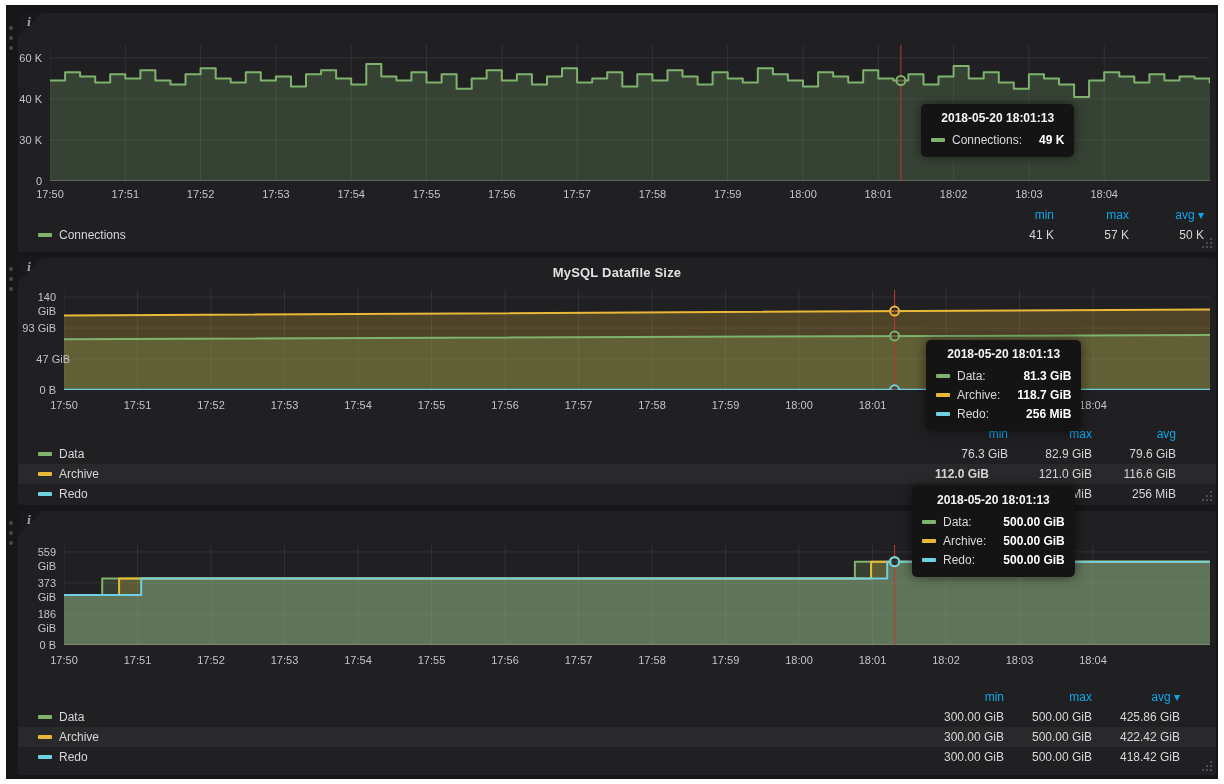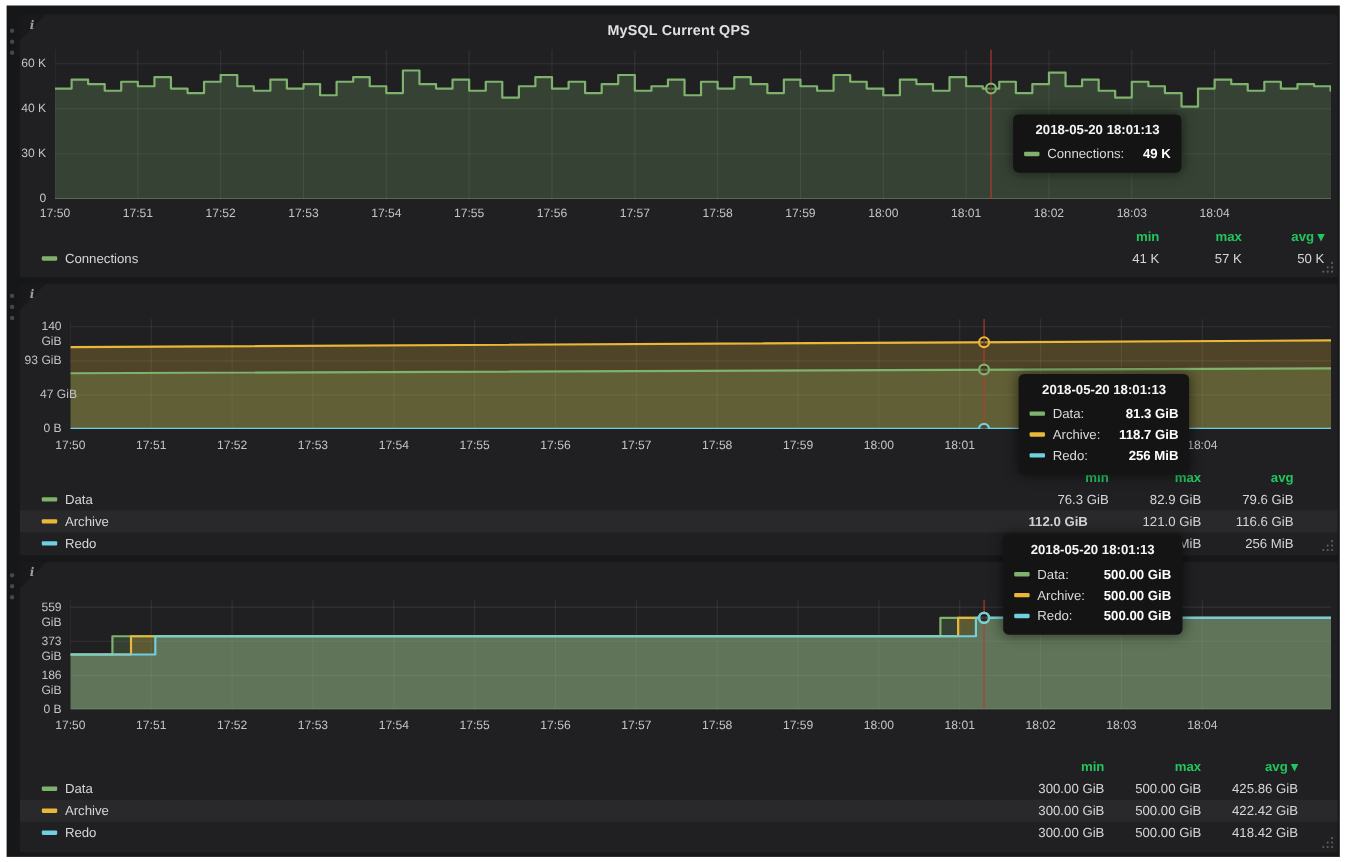--- a/index.html
+++ b/index.html
@@ -13,21 +13,21 @@
   .plot{position:absolute;display:block;}
   .y-tick{position:absolute;height:14px;line-height:14px;font-size:11px;color:#c3c4c6;text-align:right;}
   .x-tick{position:absolute;width:48px;height:14px;line-height:14px;font-size:11px;color:#c3c4c6;text-align:center;}
   .legend{position:absolute;left:0;right:0;font-size:12px;color:#d5d6d7;}
   .leg-row{display:flex;align-items:center;height:20px;}
   .leg-row.alt{background:rgba(255,255,255,0.045);}
   .leg-name{display:flex;align-items:center;gap:7px;padding-left:20px;cursor:pointer;}
   .dash-swatch{width:14px;height:4px;border-radius:1px;flex:0 0 auto;}
   .leg-spacer{flex:1;}
   .leg-h,.leg-v{text-align:right;flex:0 0 auto;}
-  .leg-h{color:#22c55e;font-weight:bold;cursor:pointer;}
+  .leg-h{color:#0ea5e9;font-weight:normal;cursor:pointer;}
   .tooltip{position:absolute;z-index:30;background:#141414;border-radius:5px;padding:7px 10px 8px 10px;font-size:12px;color:#d8d9da;box-shadow:0 0 12px rgba(0,0,0,.55);}
   .tt-time{font-weight:bold;color:#f5f5f5;text-align:center;white-space:nowrap;margin-bottom:5px;}
   .tt-row{display:flex;align-items:center;gap:7px;height:19px;white-space:nowrap;}
   .tt-val{margin-left:auto;font-weight:bold;color:#ffffff;padding-left:10px;}
   .drag-dots{position:absolute;left:3px;width:4px;}
   .drag-dots i{display:block;width:4px;height:4px;border-radius:50%;background:#47474a;margin-bottom:6px;}
   .resize{position:absolute;right:3px;bottom:3px;cursor:nwse-resize;}
 </style>
 </head>
 <body>
@@ -47,21 +47,20 @@
       </div>
     <div class="drag-dots" style="top:516px">
         <i></i>
         <i></i>
         <i></i>
       </div>
 
     <div class="panel" id="panel-0" style="left: 12px; top: 8px; width: 1198px; height: 239px;">
       <div class="corner-tri"></div>
       <span class="info-glyph">i</span>
-      <div class="panel-title">MySQL Current QPS</div>
       <svg class="plot" width="1160" height="136" viewBox="0 0 1160 136" style="left: 32px; top: 32px;">
           <g>
             <line x1="0" y1="0" x2="0" y2="136" stroke="rgba(255,255,255,0.08)" stroke-width="1"></line>
             <line x1="75.3" y1="0" x2="75.3" y2="136" stroke="rgba(255,255,255,0.08)" stroke-width="1"></line>
             <line x1="150.6" y1="0" x2="150.6" y2="136" stroke="rgba(255,255,255,0.08)" stroke-width="1"></line>
             <line x1="225.9" y1="0" x2="225.9" y2="136" stroke="rgba(255,255,255,0.08)" stroke-width="1"></line>
             <line x1="301.2" y1="0" x2="301.2" y2="136" stroke="rgba(255,255,255,0.08)" stroke-width="1"></line>
             <line x1="376.5" y1="0" x2="376.5" y2="136" stroke="rgba(255,255,255,0.08)" stroke-width="1"></line>
             <line x1="451.8" y1="0" x2="451.8" y2="136" stroke="rgba(255,255,255,0.08)" stroke-width="1"></line>
             <line x1="527.1" y1="0" x2="527.1" y2="136" stroke="rgba(255,255,255,0.08)" stroke-width="1"></line>
@@ -131,20 +130,21 @@
             <circle cx="10" cy="10" r="1"></circle>
             <circle cx="6" cy="10" r="1"></circle>
             <circle cx="2" cy="10" r="1"></circle>
           </g>
         </svg>
     </div>
 
     <div class="panel" id="panel-1" style="left: 12px; top: 253px; width: 1198px; height: 247px;">
       <div class="corner-tri"></div>
       <span class="info-glyph">i</span>
+      <div class="panel-title">MySQL Datafile Size</div>
       <svg class="plot" width="1146" height="100" viewBox="0 0 1146 100" style="left: 46px; top: 32px;">
           <g>
             <line x1="0" y1="0" x2="0" y2="100" stroke="rgba(255,255,255,0.08)" stroke-width="1"></line>
             <line x1="73.5" y1="0" x2="73.5" y2="100" stroke="rgba(255,255,255,0.08)" stroke-width="1"></line>
             <line x1="147" y1="0" x2="147" y2="100" stroke="rgba(255,255,255,0.08)" stroke-width="1"></line>
             <line x1="220.5" y1="0" x2="220.5" y2="100" stroke="rgba(255,255,255,0.08)" stroke-width="1"></line>
             <line x1="294" y1="0" x2="294" y2="100" stroke="rgba(255,255,255,0.08)" stroke-width="1"></line>
             <line x1="367.5" y1="0" x2="367.5" y2="100" stroke="rgba(255,255,255,0.08)" stroke-width="1"></line>
             <line x1="441" y1="0" x2="441" y2="100" stroke="rgba(255,255,255,0.08)" stroke-width="1"></line>
             <line x1="514.5" y1="0" x2="514.5" y2="100" stroke="rgba(255,255,255,0.08)" stroke-width="1"></line>

